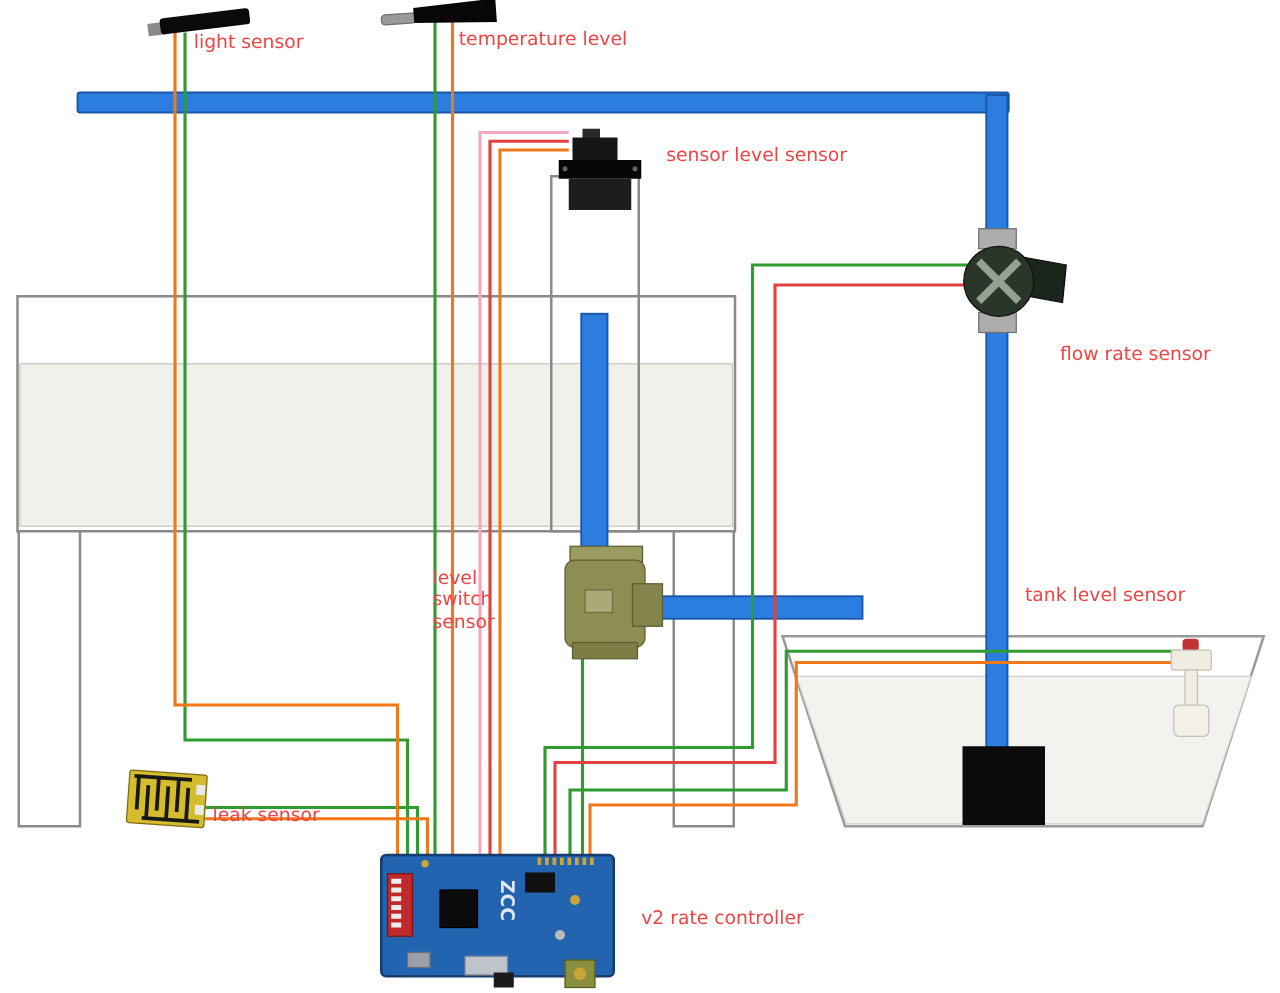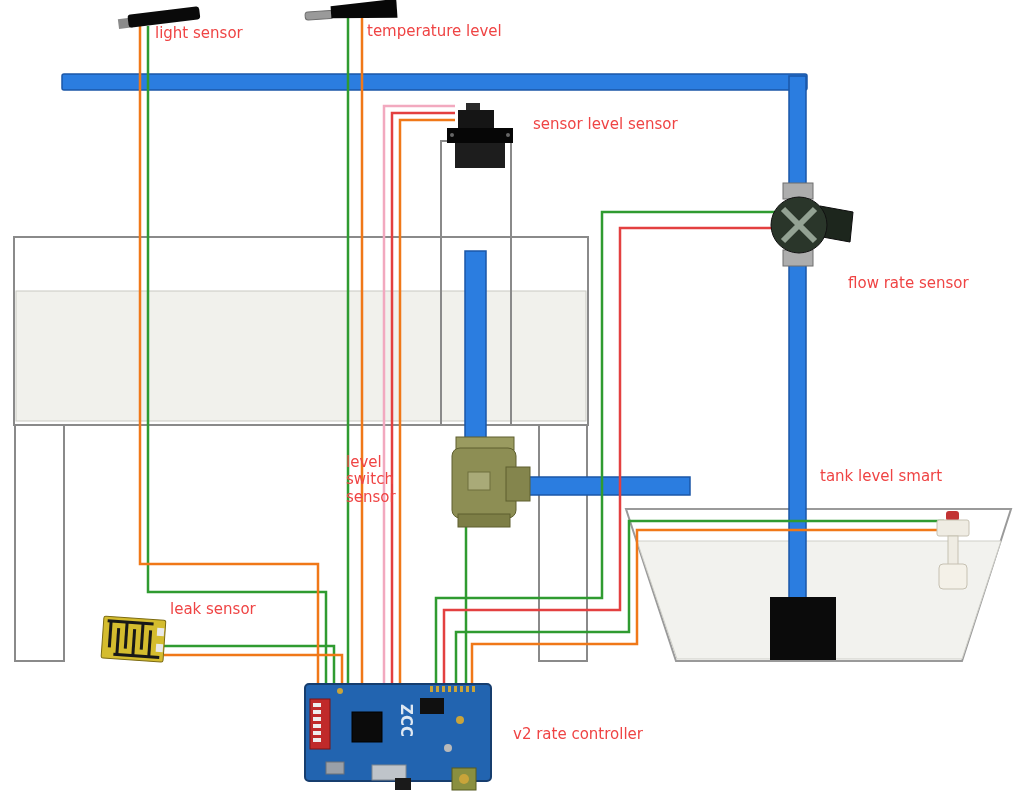--- a/index.html
+++ b/index.html
@@ -162,18 +162,18 @@
       <rect x="452" y="768" width="24" height="22" fill="#8a8f3f" stroke="#565a20"></rect>
       <circle cx="464" cy="779" r="5" fill="#c9a43a"></circle>
       <text x="401" y="704" transform="rotate(90 401 704)" font-size="15" font-weight="bold" fill="#dfe8f2" font-family="DejaVu Sans, sans-serif">ZCC</text>
     </g>
   </svg>
 
   <div class="lbl" style="left:155px;top:25px;">light sensor</div>
   <div class="lbl" style="left:367px;top:23px;">temperature level</div>
   <div class="lbl" style="left:533px;top:116px;">sensor level sensor</div>
   <div class="lbl" style="left:815px;top:275px;margin-left:33px;">flow rate sensor</div>
-  <div class="lbl" style="left:820px;top:468px;">tank level smart</div>
+  <div class="lbl" style="left:820px;top:468px;">tank level sensor</div>
   <div class="lbl wrap" style="left:346px;top:454px;width:86px;">level switch sensor</div>
-  <div class="lbl" style="left:170px;top:601px;text-align:center;">leak sensor</div>
+  <div class="lbl" style="left:170px;top:644px;text-align:center;">leak sensor</div>
   <div class="lbl" style="left:513px;top:726px;">v2 rate controller</div>
 
 </div>
 
 </body></html>

